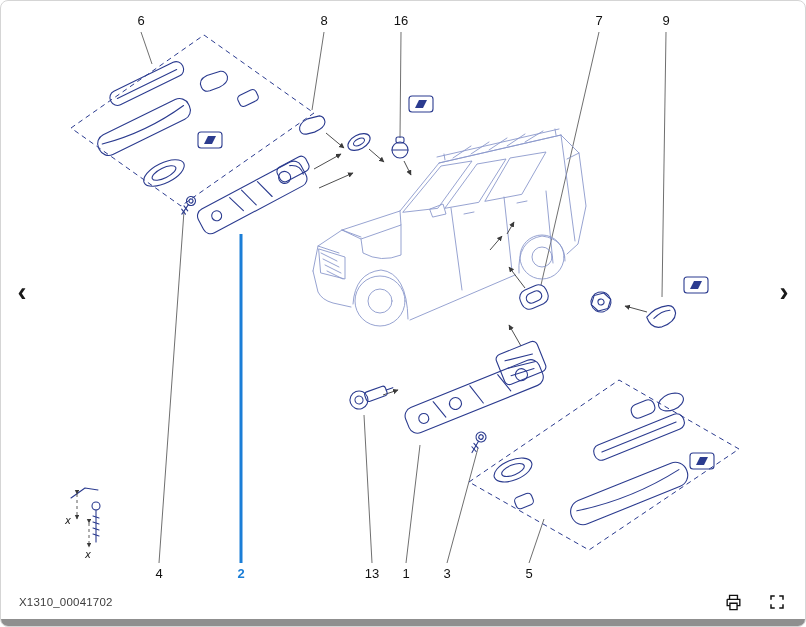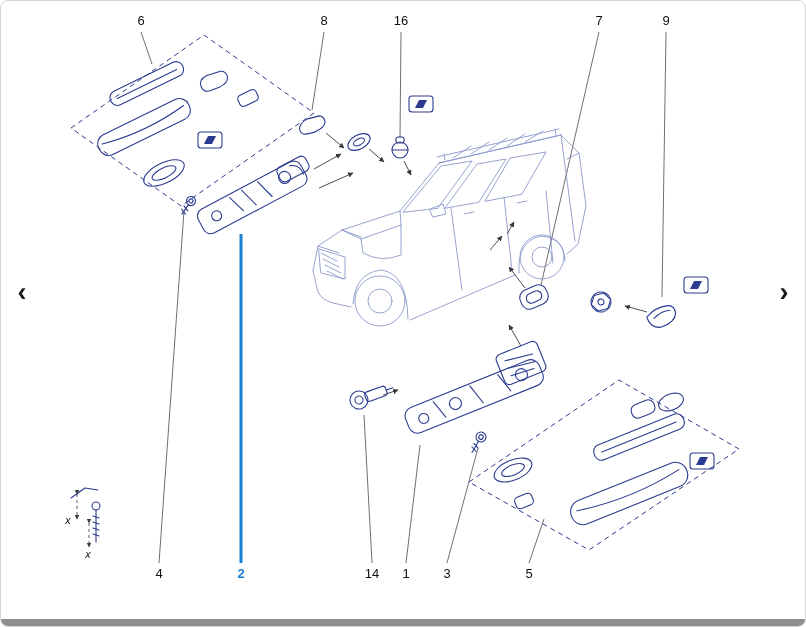--- a/index.html
+++ b/index.html
@@ -284,23 +284,44 @@
   </svg>
 
   <div class="callout" style="left:140px; top:13px">6</div>
   <div class="callout" style="left:323px; top:13px">8</div>
   <div class="callout" style="left:400px; top:13px">16</div>
   <div class="callout" style="left:598px; top:13px">7</div>
   <div class="callout" style="left:665px; top:13px">9</div>
 
   <div class="callout" style="left:158px; top:566px">4</div>
   <div class="callout accent" style="left:240px; top:566px">2</div>
-  <div class="callout" style="left:371px; top:566px">14</div>
+  <div class="callout" style="left:371px; top:566px">13</div>
   <div class="callout" style="left:405px; top:566px">1</div>
   <div class="callout" style="left:446px; top:566px">3</div>
   <div class="callout" style="left:528px; top:566px">5</div>
 
   <div class="nav prev">‹</div>
   <div class="nav next">›</div>
 
+  <div class="statusbar">
+    <span class="ref">X1310_00041702</span>
+    <span class="sb-actions">
+      <span class="icon-btn">
+        <span>
+          <svg width="19" height="19" viewBox="0 0 24 24">
+            <path d="M7 8 V3 h10 v5" stroke="#111" fill="none" stroke-width="1.7"></path>
+            <path d="M4 8 h16 v8 h-3.5 M7.5 16 H4 v-8" stroke="#111" fill="none" stroke-width="1.7"></path>
+            <path d="M7.5 13 h9 v8 h-9 z" stroke="#111" fill="none" stroke-width="1.7"></path>
+          </svg>
+        </span>
+      </span>
+      <span class="icon-btn">
+        <span>
+          <svg width="18" height="18" viewBox="0 0 24 24">
+            <path d="M4 9 V4 h5 M15 4 h5 v5 M20 15 v5 h-5 M9 20 H4 v-5" stroke="#111" fill="none" stroke-width="2"></path>
+          </svg>
+        </span>
+      </span>
+    </span>
+  </div>
 
   <div class="hscrollbar"></div>
 </div>
 
 </body></html>

